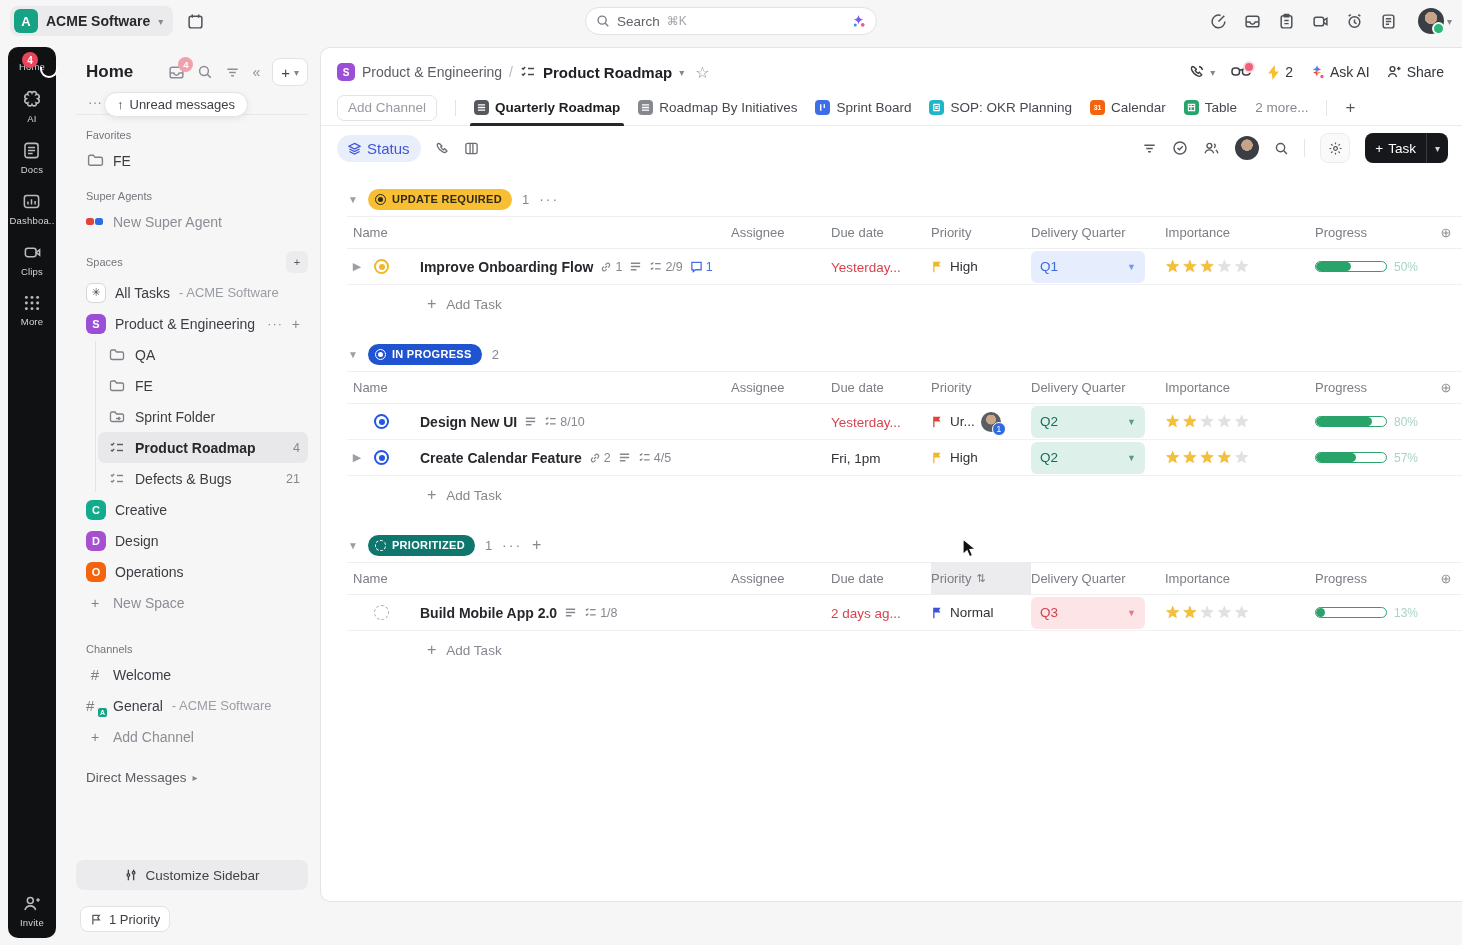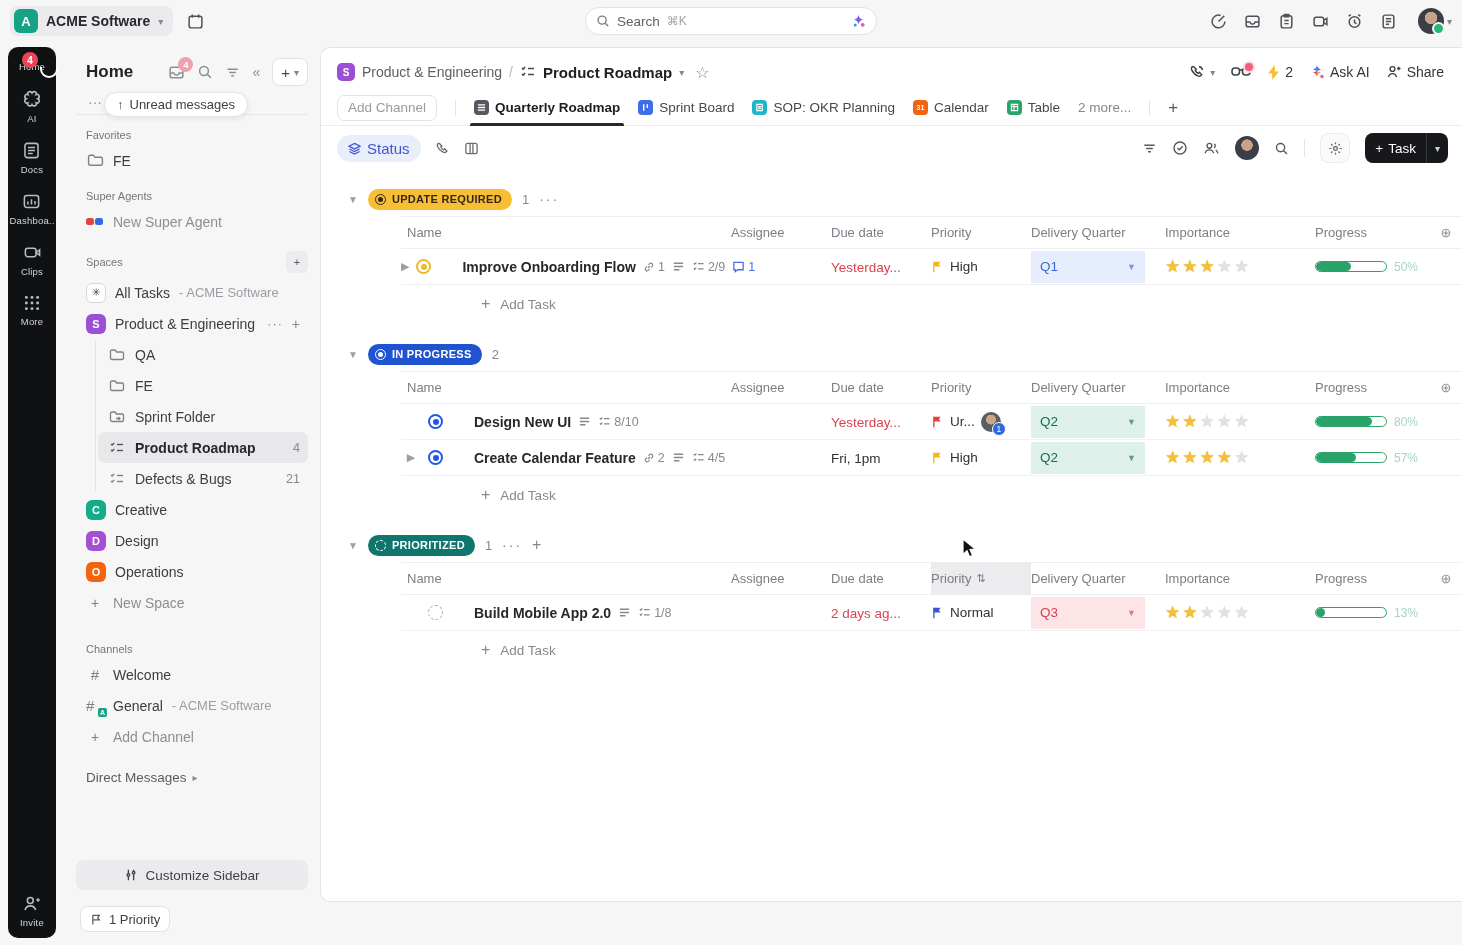--- a/index.html
+++ b/index.html
@@ -98,21 +98,21 @@
   .g-caret { color:#9aa0a6; font-size:10px; cursor:pointer; }
   .g-pill { display:flex; align-items:center; gap:6px; height:21px; border-radius:11px; padding:0 10px 0 7px; font-size:11px; font-weight:bold; letter-spacing:.3px; cursor:pointer; }
   .g-pill .ring { width:11px; height:11px; border-radius:50%; border:1.5px solid currentColor; position:relative; }
   .g-pill .ring::after { content:""; position:absolute; inset:2px; border-radius:50%; background:currentColor; }
   .g-pill .ring.dashed { border-style:dashed; }
   .g-pill .ring.dashed::after { display:none; }
   .g-count { font-size:13px; color:#85888e; }
   .g-dots { color:#85888e; letter-spacing:2px; font-size:14px; cursor:pointer; }
   .g-plus { color:#85888e; font-size:16px; cursor:pointer; }
 
-  .tbl { margin-left:80px; }
+  .tbl { margin-left:26px; }
   .thead { display:flex; align-items:center; height:33px; border-top:1px solid #efeff2; border-bottom:1px solid #efeff2; font-size:13px; color:#7b7e84; }
   .trow { display:flex; align-items:center; height:36px; border-bottom:1px solid #f1f1f3; font-size:14px; }
   .c-name { flex:1; min-width:0; display:flex; align-items:center; gap:7px; }
   .thead .c-name { padding-left:6px; }
   .c-assignee { width:100px; } .c-due { width:100px; } .c-priority { width:100px; }
   .c-quarter { width:134px; } .c-importance { width:150px; } .c-progress { width:115px; display:flex; align-items:center; } .c-plus { width:32px; display:flex; justify-content:center; color:#8b8e94; }
   .disc { width:20px; color:#9aa0a6; font-size:11px; text-align:center; cursor:pointer; }
   .disc.empty { visibility:hidden; }
   .st-ring { width:15px; height:15px; border-radius:50%; border:2px solid; position:relative; flex:none; cursor:pointer; }
   .st-ring::after { content:""; position:absolute; inset:2.5px; border-radius:50%; background:currentColor; }
@@ -121,21 +121,21 @@
   .meta { display:flex; align-items:center; gap:3px; color:#85888e; font-size:12.5px; }
   .meta.blue { color:#4b6fe8; }
   .av { width:26px; height:26px; border-radius:50%; flex:none; cursor:pointer; }
   .av-teal { background:radial-gradient(circle at 50% 36%, #31353b 30%, #2cb8c6 32%); }
   .av-man { background:radial-gradient(circle at 50% 38%, #caa68b 29%, #7d8187 31%, #e3e4e6 60%); }
   .due { font-size:13.5px; color:#2f3236; }
   .due.red { color:#d8434e; }
   .prio { display:flex; align-items:center; gap:6px; font-size:13.5px; color:#2f3236; }
   .prio-av { position:relative; width:20px; height:20px; border-radius:50%; background:radial-gradient(circle at 50% 38%, #caa68b 30%, #5a5e64 32%); }
   .prio-av::after { content:"1"; position:absolute; right:-5px; bottom:-4px; width:12px; height:12px; border-radius:50%; background:#2e6bdf; color:#fff; font-size:8.5px; display:flex; align-items:center; justify-content:center; border:1.5px solid #fff; }
-  .qpill { width:114px; height:26px; border-radius:0; display:flex; align-items:center; justify-content:space-between; padding:16px 9px; font-size:13.5px; cursor:pointer; }
+  .qpill { width:114px; height:26px; border-radius:6px; display:flex; align-items:center; justify-content:space-between; padding:16px 9px; font-size:13.5px; cursor:pointer; }
   .qpill .qchev { font-size:9px; opacity:.65; }
   .q1 { background:#e6edfc; color:#3f6ad8; } .q2 { background:#def0ea; color:#156e59; } .q3 { background:#fce4e7; color:#d2434e; }
   .stars { display:flex; gap:2px; font-size:17px; line-height:1; cursor:pointer; }
   .stars i { font-style:normal; color:#e1e1e5; text-shadow:0 0 1px #cfcfd4; }
   .stars i.on { color:#f6bf34; text-shadow:0 0 1px #d99c12; }
   .pbar { width:72px; height:11px; border:1.5px solid #2aa36a; border-radius:999px; overflow:hidden; background:#fff; }
   .pfill { height:100%; background:#2aa36a; border-radius:999px; }
   .plabel { margin-left:7px; font-size:12px; color:#a9d3c4; }
   .addtask { display:flex; align-items:center; gap:10px; height:38px; padding-left:80px; font-size:13.5px; color:#85888e; cursor:pointer; }
   .sort-hover { background:#ececef; height:33px; display:flex; align-items:center; padding-left:0; }
@@ -547,20 +547,28 @@
   <div class="tabs">
     <span class="addch">Add Channel</span>
     <span class="tabsep"></span>
     <span class="tab active">
       <span class="tab-ico" style="background:#55585e;">
           <svg width="9" height="9" viewBox="0 0 10 10" fill="none" stroke="#fff" stroke-width="1.4">
             <path d="M1 2h8M1 5h8M1 8h8"></path>
           </svg>
         </span>
       <span>Quarterly Roadmap</span>
+    </span>
+    <span class="tab">
+      <span class="tab-ico" style="background:#85888e;">
+          <svg width="9" height="9" viewBox="0 0 10 10" fill="none" stroke="#fff" stroke-width="1.4">
+            <path d="M1 2h8M1 5h8M1 8h8"></path>
+          </svg>
+        </span>
+      <span>Roadmap By Initiatives</span>
     </span>
     <span class="tab">
       <span class="tab-ico" style="background:#3e6de8;">
           <svg width="9" height="9" viewBox="0 0 10 10" fill="none" stroke="#fff" stroke-width="1.6">
             <path d="M3 1.5v7M7 1.5v4"></path>
           </svg>
         </span>
       <span>Sprint Board</span>
     </span>
     <span class="tab">

